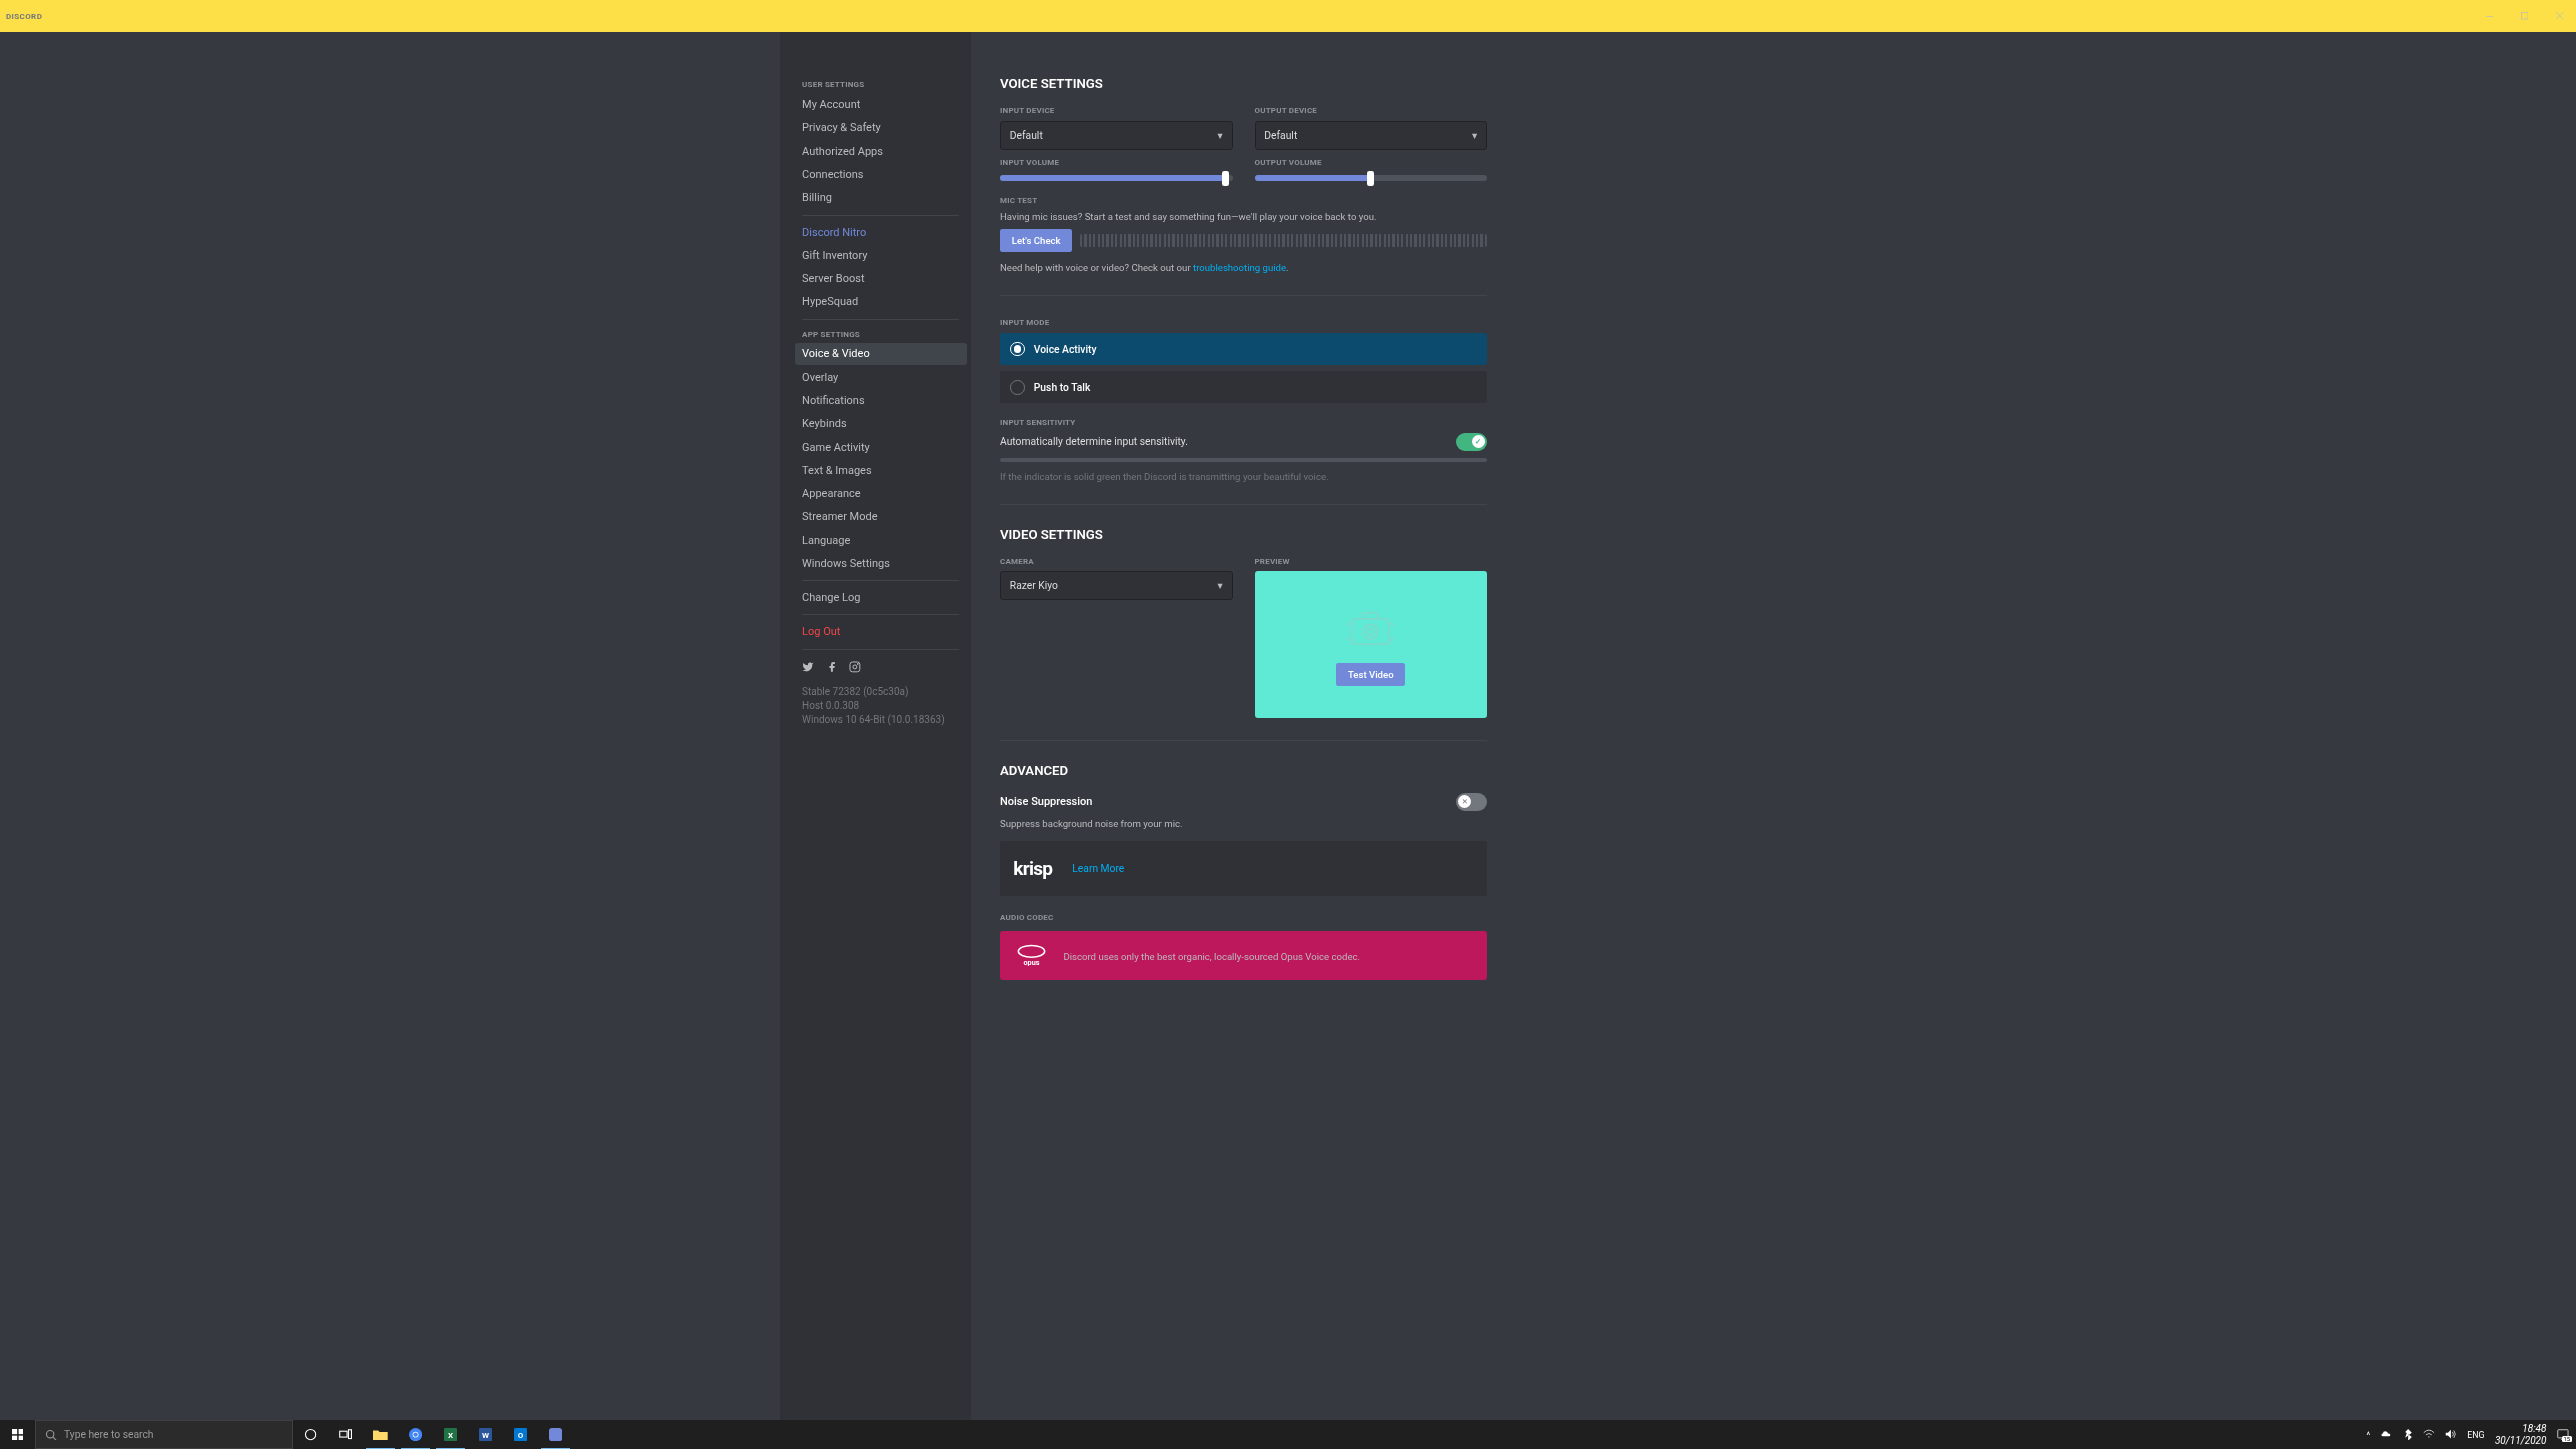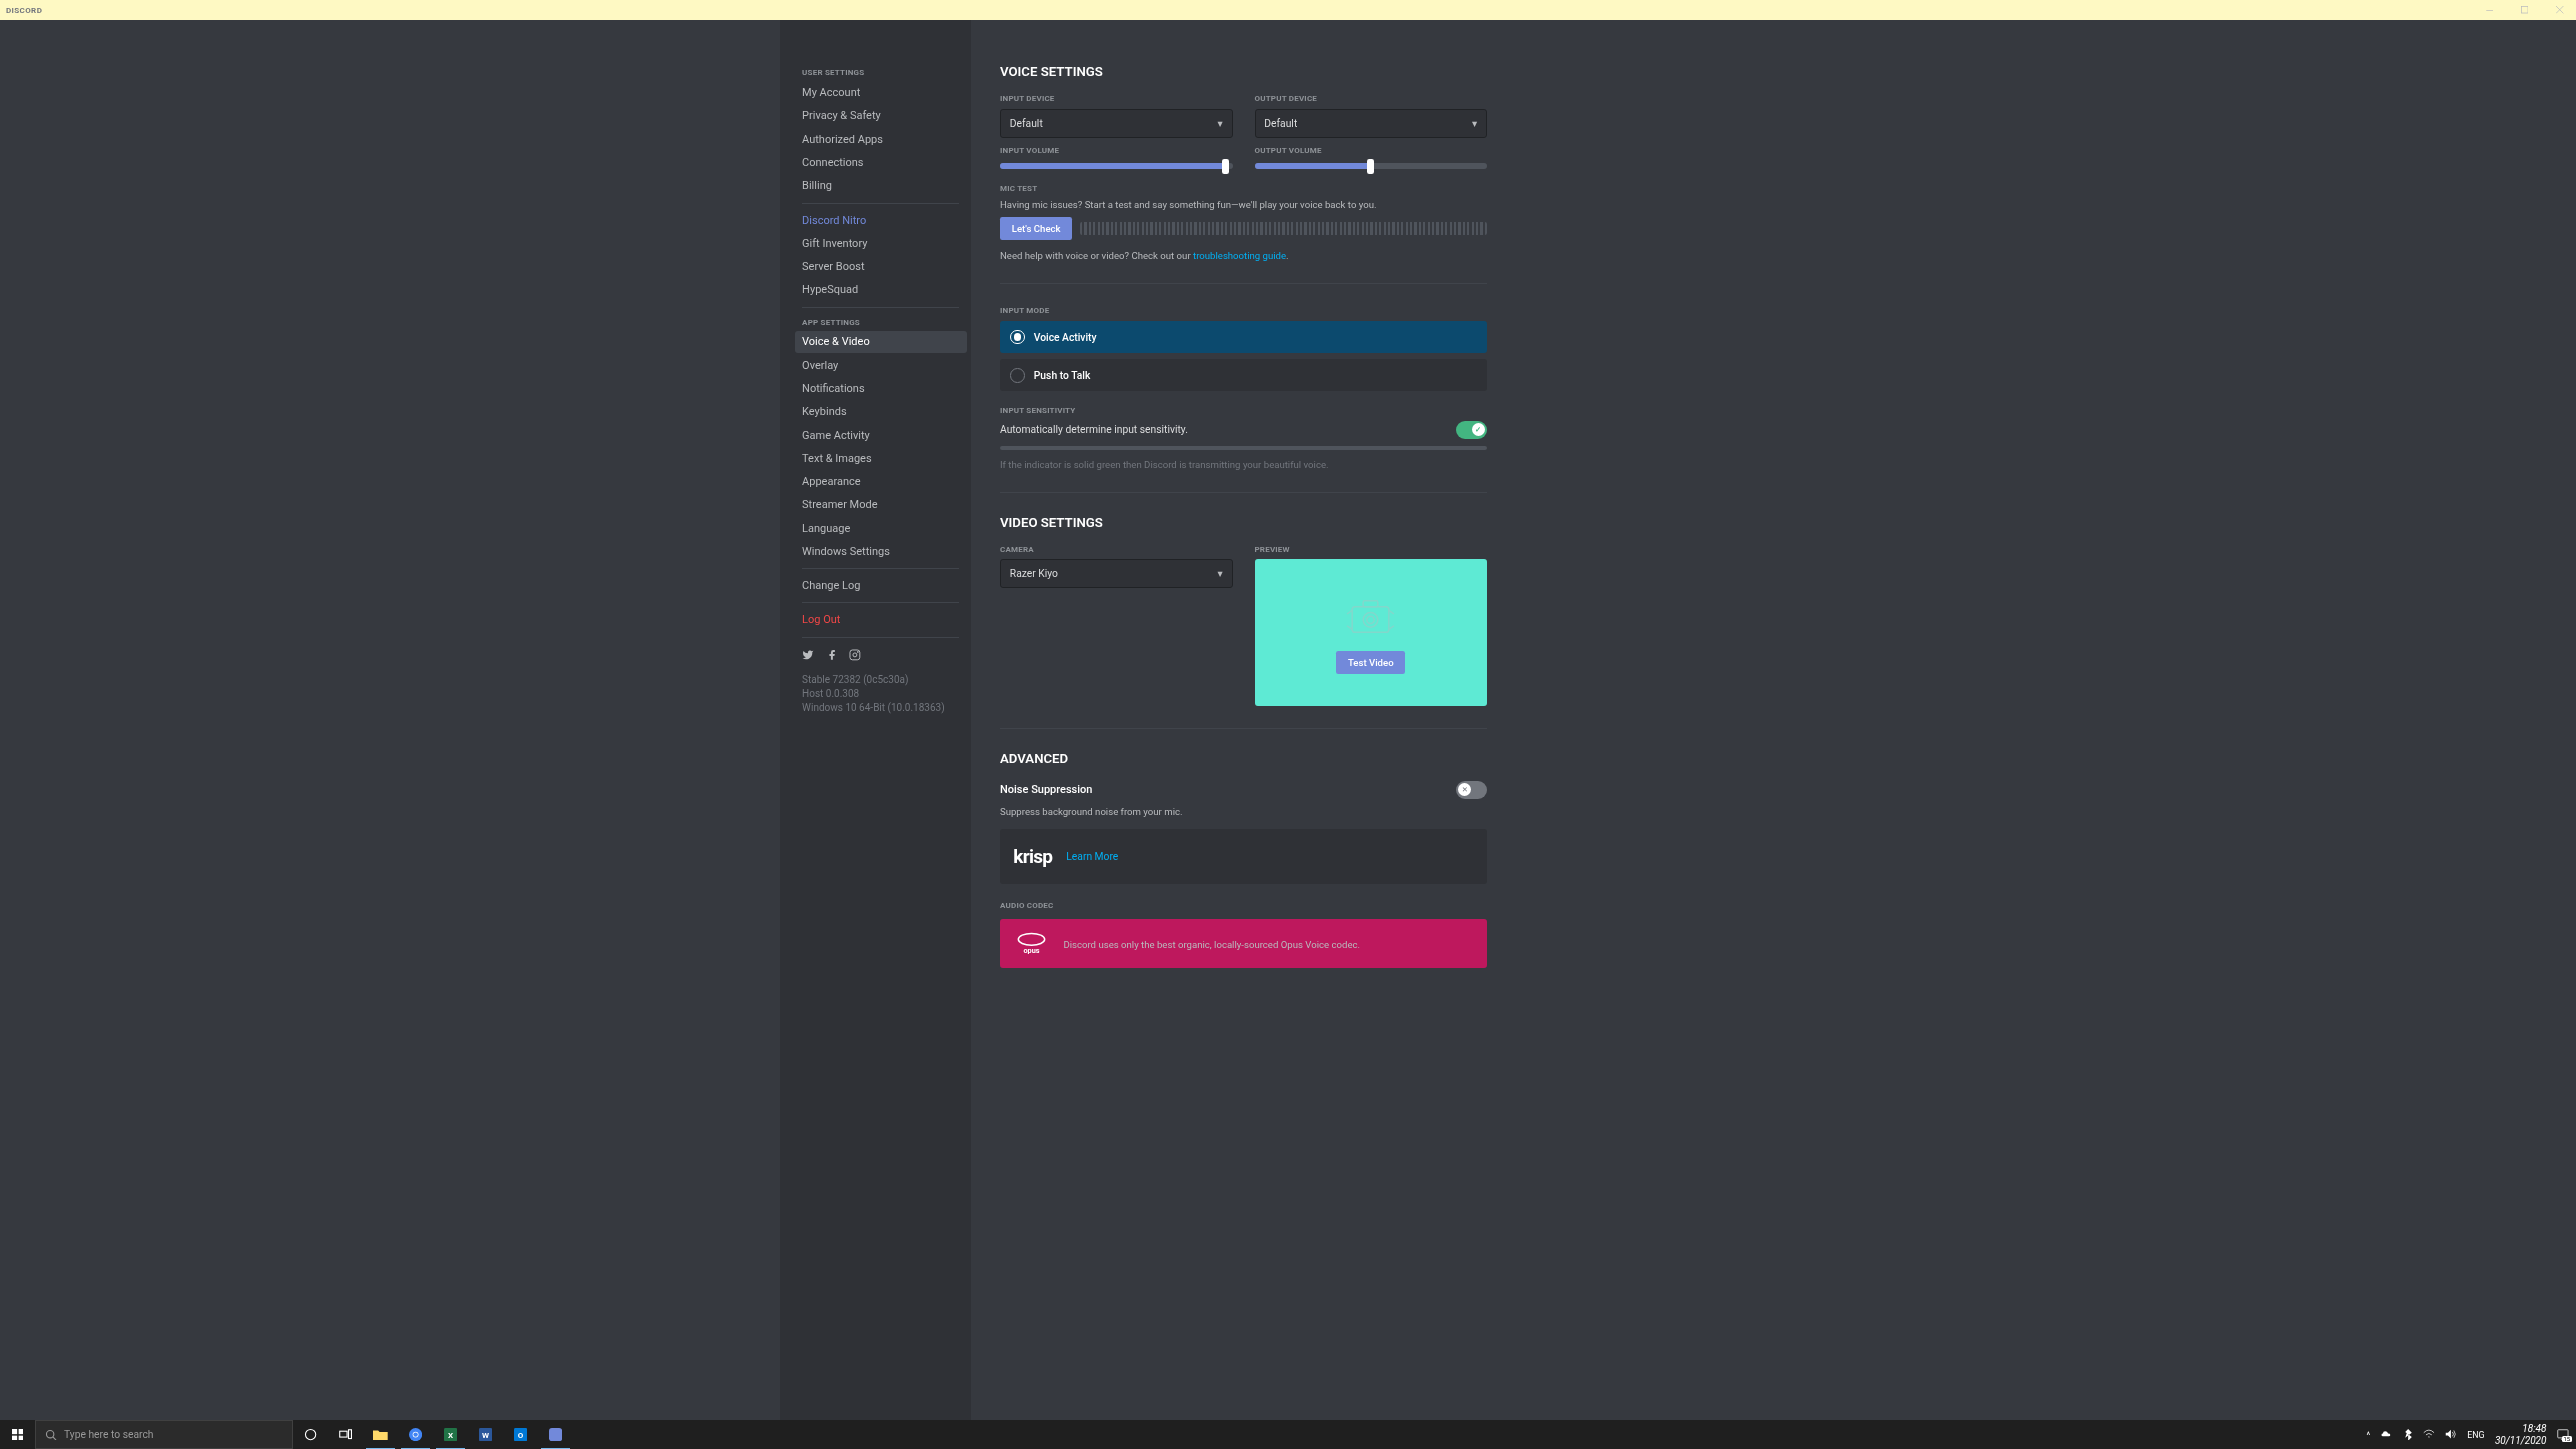--- a/index.html
+++ b/index.html
@@ -1,19 +1,19 @@
 <!DOCTYPE html>
 <html style="font-size:11.8px"><head>
 <meta charset="utf-8">
 <style>
 * { margin: 0; padding: 0; box-sizing: border-box; font-family: -apple-system, BlinkMacSystemFont, "Segoe UI", Roboto, Helvetica, Arial, sans-serif; }
 body { background: #36393f; color: #dcddde; width: 2576px; height: 1449px; overflow: hidden; font-size: 10.3px; }
 
 
-.titlebar { height: 20px; background: #fef9c3; display: flex; align-items: center; padding: 0 5.9px; justify-content: space-between; }
+.titlebar { height: 32px; background: #fde047; display: flex; align-items: center; padding: 0 5.9px; justify-content: space-between; }
 .titlebar-logo { font-size: 8px; font-weight: 700; color: #72767d; letter-spacing: 0.4px; }
 .titlebar-controls { display: flex; gap: 14.7px; }
 .titlebar-btn { width: 20.6px; height: 16px; display: flex; align-items: center; justify-content: center; color: #b9bbbe; cursor: pointer; }
 
 
 .app { display: flex; height: calc(100% - 16px - 29px); }
 .left-pad { background: #36393f; flex: 0 0 780px; }
 .sidebar { flex: 0 0 191px; background: #2f3136; padding: 44px 4.4px 0 14.7px; overflow-y: auto; }
 .content-wrap { flex: 1; display: flex; }
 .content { flex: 0 0 545px; padding: 44px 29px; overflow-y: auto; position: relative; }
@@ -79,21 +79,21 @@
 .sensitivity-bar { height: 4.4px; background: #4f545c; border-radius: 2.2px; margin-bottom: 8.8px; }
 .hint { font-size: 9.6px; color: #72767d; }
 
 
 .preview-box { background: #5eead4; border-radius: 2.9px; height: 147px; display: flex; flex-direction: column; align-items: center; justify-content: center; gap: 14.7px; }
 .camera-icon { width: 59px; height: 44px; opacity: 0.4; }
 
 
 .feature-title { font-size: 11px; font-weight: 500; color: #fff; }
 .feature-desc { font-size: 9.6px; color: #b9bbbe; margin-top: 2.9px; }
-.krisp-box { background: #2f3136; border-radius: 2.9px; padding: 16px 13.2px; display: flex; align-items: center; gap: 14px; margin-top: 11.8px; }
+.krisp-box { background: #2f3136; border-radius: 2.9px; padding: 16px 13.2px; display: flex; align-items: center; gap: 20px; margin-top: 11.8px; }
 .krisp-logo { font-size: 19px; font-weight: 700; color: #fff; letter-spacing: -0.7px; }
 .opus-box { background: #be185d; border-radius: 2.9px; padding: 13.2px; display: flex; align-items: center; gap: 13.2px; margin-top: 8.8px; }
 .opus-logo { width: 37px; height: 22px; }
 
 
 .taskbar { position: fixed; bottom: 0; left: 0; right: 0; height: 29px; background: #1f1f1f; display: flex; align-items: center; }
 .start-btn { width: 35px; height: 29px; display: flex; align-items: center; justify-content: center; cursor: pointer; }
 .search-box { display: flex; align-items: center; background: #2b2b2b; border: 0.7px solid #404040; height: 29px; width: 258px; padding: 0 8.8px; gap: 7.4px; color: #999; }
 .task-icons { display: flex; align-items: center; height: 100%; }
 .task-icon { width: 35px; height: 29px; display: flex; align-items: center; justify-content: center; cursor: pointer; position: relative; }

